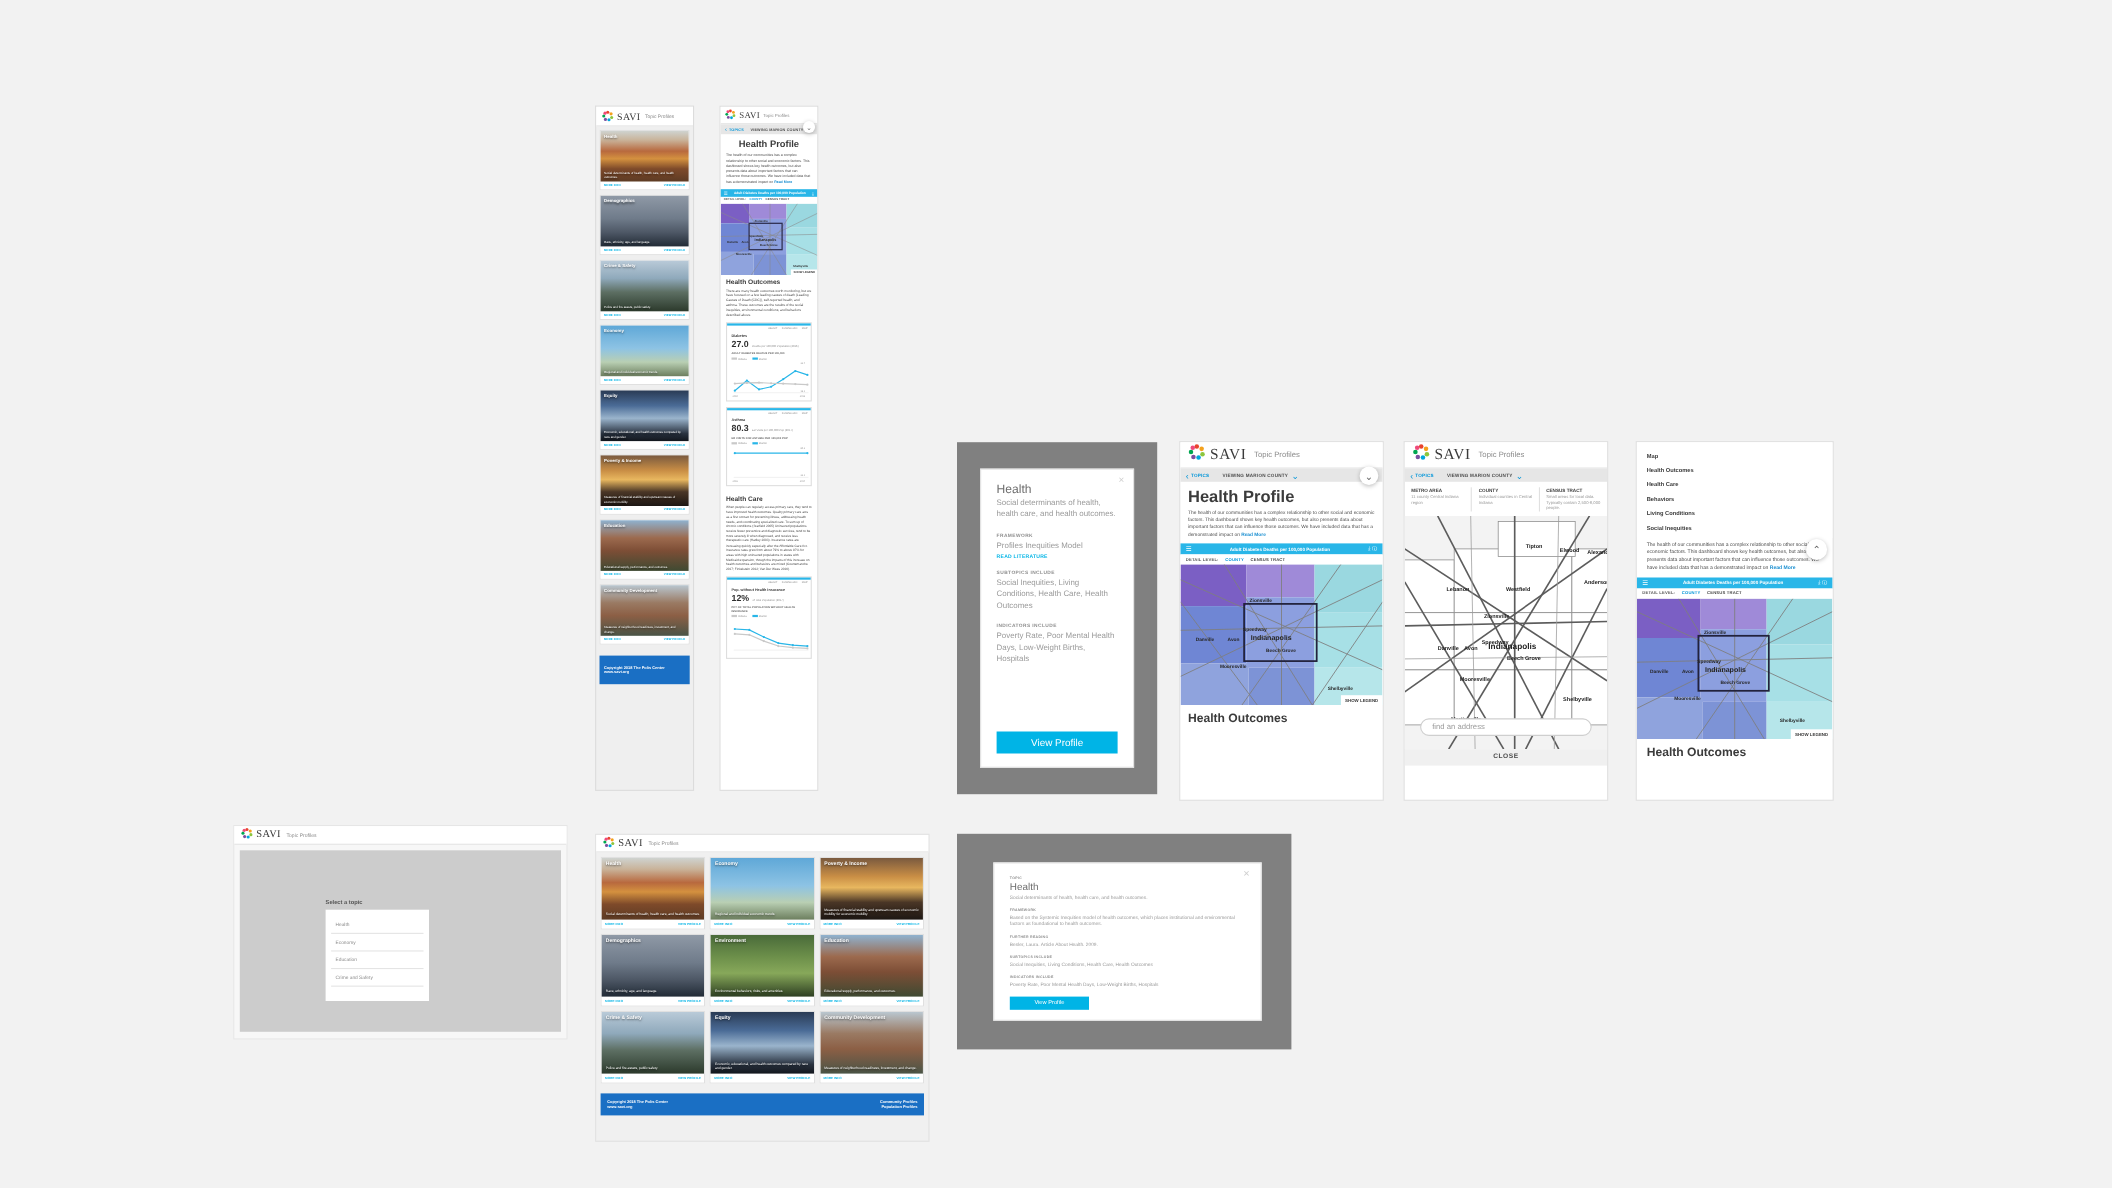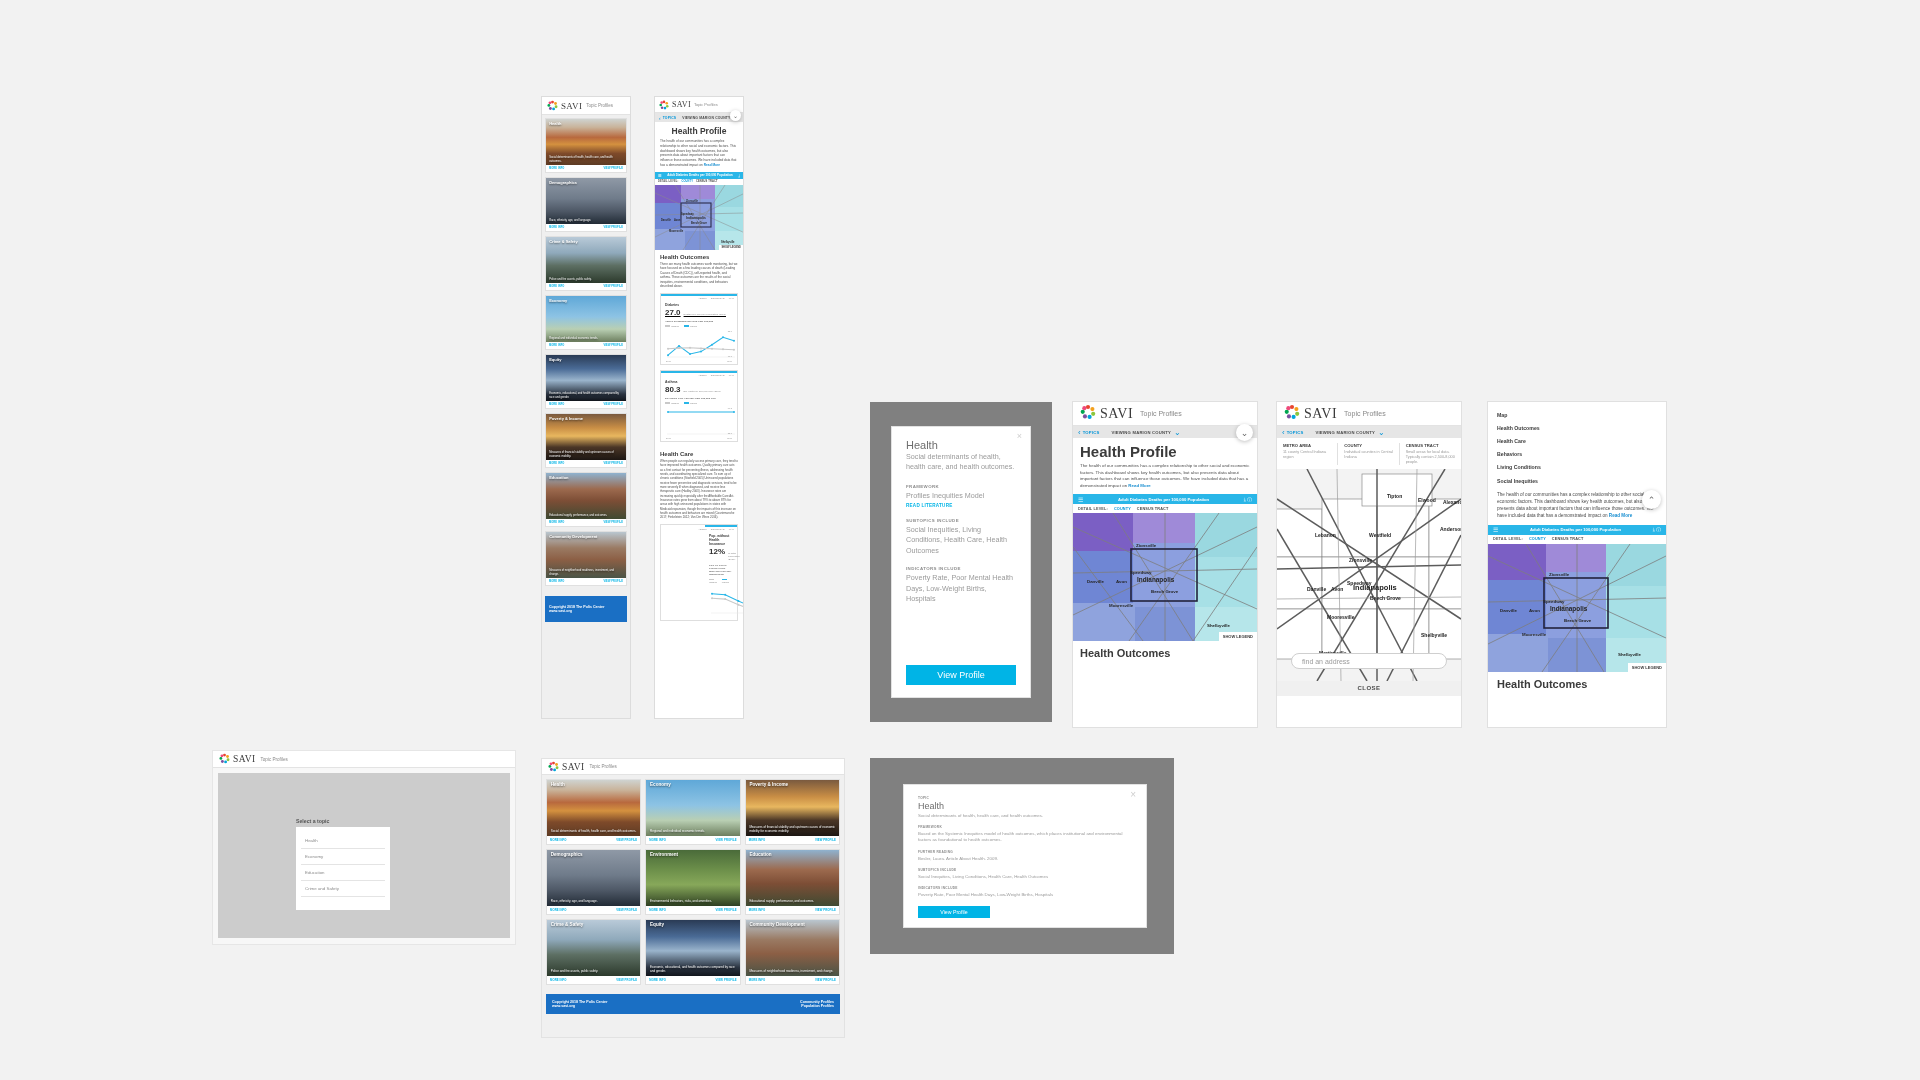--- a/index.html
+++ b/index.html
@@ -300,21 +300,21 @@
   <div id="m-charts" style="padding:4px 5px;">
       <div class="ind" style="margin-bottom:5px;">
     <div class="ind-top" style="height:2px;"></div>
     <div class="ind-tabs" style="padding:1.5px 3px;gap:4px;font-size:2.4px;">
       <span>ABOUT</span>
           <span>DOWNLOAD</span>
           <span>MAP</span>
     </div>
     <div style="padding:1px 4px 4px;">
       <div class="ind-name" style="font-size:3.4px;">Diabetes</div>
-      <div style="display:flex;align-items:baseline;gap:3px;margin-top:1px;text-decoration:underline;">
+      <div style="display:flex;align-items:baseline;gap:3px;margin-top:1px;">
         <span class="ind-big" style="font-size:8px;">27.0</span>
         <span class="ind-unit" style="font-size:2.5px;line-height:1.25;">Deaths per 100,000 Population (2016)</span>
       </div>
       <div class="ind-cap" style="font-size:2.4px;margin-top:3px;">ADULT DIABETES DEATHS PER 100,000</div>
       <div class="ind-leg" style="margin-top:2px;">
             <span style="font-size:2.4px;margin-right:5px;">
         <span style="display:inline-block;width:5px;height:1.6px;background:#c9c9c9;vertical-align:middle;margin-right:1px;"></span>Indiana</span>
             <span style="font-size:2.4px;margin-right:5px;">
         <span style="display:inline-block;width:5px;height:1.6px;background:#29b6e8;vertical-align:middle;margin-right:1px;"></span>Marion</span>
           </div>
@@ -378,21 +378,21 @@
         <span style="position:absolute;right:1px;bottom:-2px;font-size:2.2px;color:#9b9b9b;">2017</span>
       </div>
     </div>
   </div>
     </div>
   <div style="padding:0 5px;">
     <div class="h2" style="font-size:6px;">Health Care</div>
     <div class="para" style="font-size:2.9px;margin-top:2px;">When people can regularly access primary care, they tend to have improved health outcomes. Quality primary care acts as a first contact for preventing illness, addressing health needs, and coordinating specialized care. To sum up of chronic conditions (Starfield 2005) Uninsured populations receive fewer preventive and diagnostic services, tend to be more severely ill when diagnosed, and receive less therapeutic care (Hadley 2003). Insurance rates are increasing quickly especially after the Affordable Care Act. Insurance rates grew from about 79% to above 87% for areas with high uninsured populations in states with Medicaid expansion, though the impacts of this increase on health outcomes and behaviors are mixed (Courtemanche 2017; Finkelstein 2012; Van Der Wees 2016).</div>
   </div>
   <div id="m-charts2" style="padding:4px 5px;">
-      <div class="ind" style="margin-bottom:15px;padding-left:44px;">
+      <div class="ind" style="margin-bottom:15px;">
     <div class="ind-top" style="height:2px;"></div>
     <div class="ind-tabs" style="padding:1.5px 3px;gap:4px;font-size:2.4px;">
       <span>ABOUT</span>
           <span>DOWNLOAD</span>
           <span>MAP</span>
     </div>
     <div style="padding:1px 4px 4px;">
       <div class="ind-name" style="font-size:3.4px;">Pop. without Health Insurance</div>
       <div style="display:flex;align-items:baseline;gap:3px;margin-top:1px;">
         <span class="ind-big" style="font-size:8px;">12%</span>

